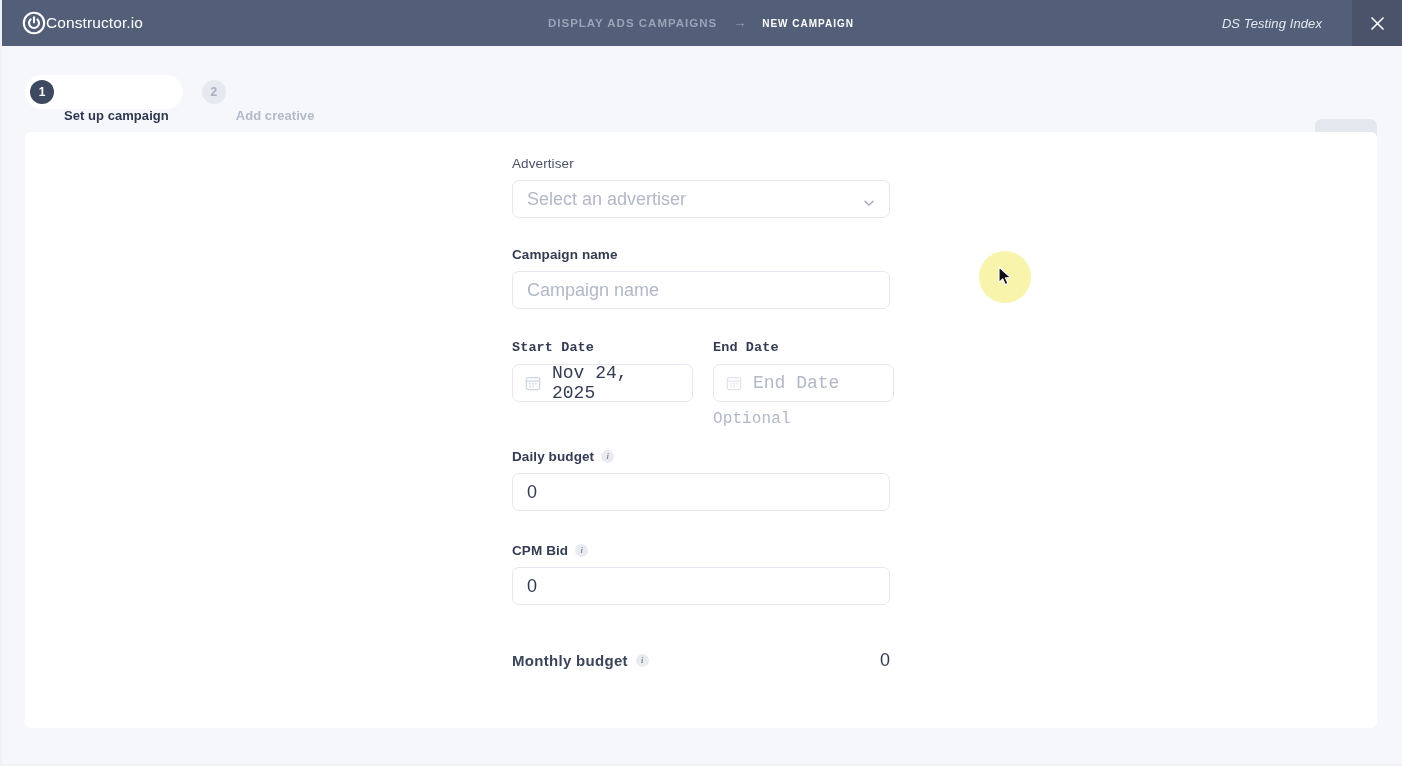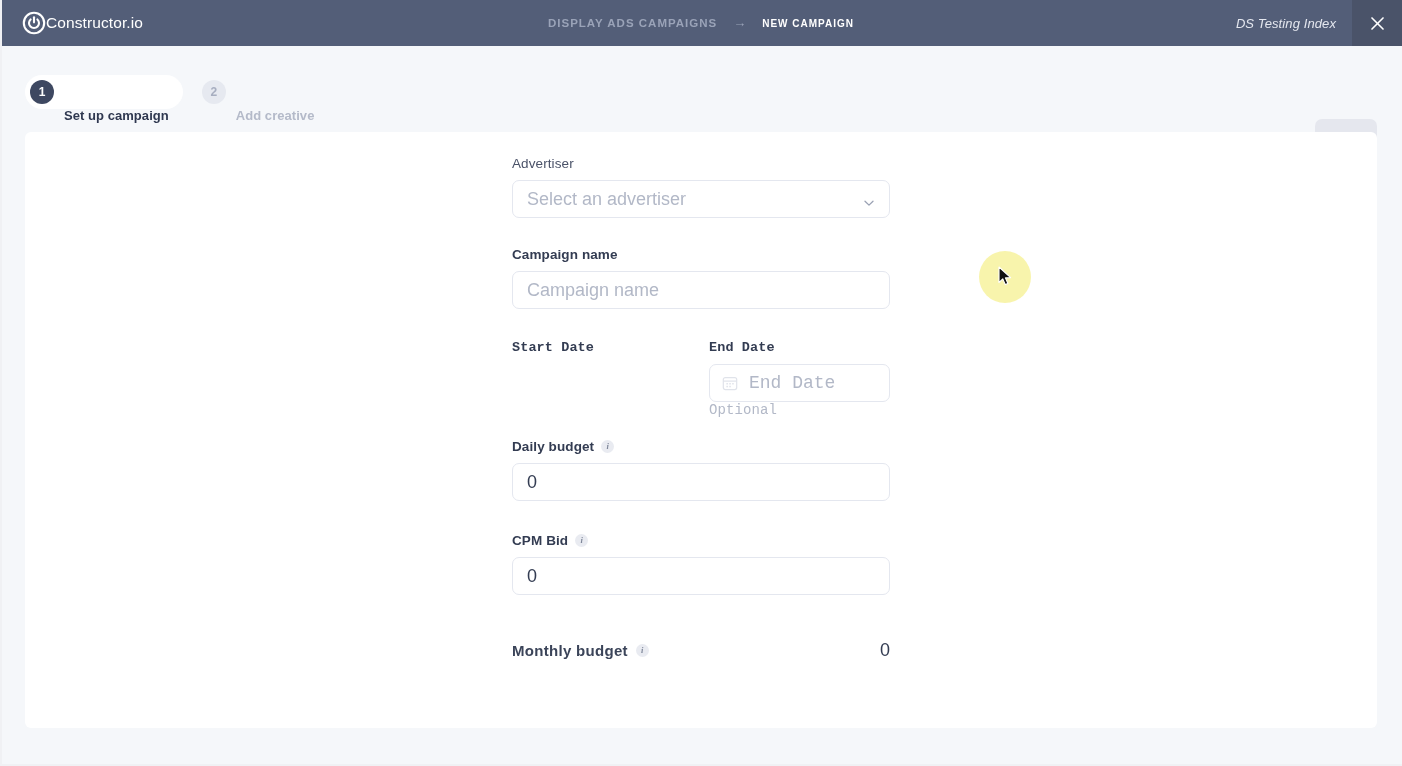--- a/index.html
+++ b/index.html
@@ -77,21 +77,21 @@
   }
   .crumb-current {
     color: #ffffff;
     font-size: 10px;
     letter-spacing: 1.0px;
     font-weight: 700;
     text-transform: uppercase;
   }
   .index-name {
     position: absolute;
-    right: 66px;
+    right: 80px;
     top: 0;
     height: 46px;
     display: flex;
     align-items: center;
     color: #e4e7ef;
     font-style: italic;
     font-size: 13px;
     letter-spacing: 0.1px;
     white-space: nowrap;
   }
@@ -264,22 +264,23 @@
   .col-date { width: 181px; }
   .control.date {
     width: 181px;
     gap: 11px;
     padding: 0 12px;
     cursor: pointer;
   }
   .cal-icon { width: 16px; height: 16px; display: block; flex: none; }
 
   .hint {
-    font-size: 14px;
+    font-size: 16px;
     color: #b2b8c7;
+    margin-top: 8px;
     letter-spacing: 0.1px;
   }
 
   .summary-row {
     display: flex;
     justify-content: space-between;
     width: 378px;
   }
   .summary-label {
     font-size: 15px;
@@ -403,20 +404,34 @@
         <div class="label bold">Campaign name</div>
         <div class="control">
           <span class="placeholder">Campaign name</span>
         </div>
       </div>
 
       <div class="field sp-dates">
         <div class="row">
           <div class="col-date">
             <div class="label bold">Start Date</div>
+            <div class="control date">
+              <span class="cal-icon">
+                <svg viewBox="0 0 16 16" width="16" height="16" aria-hidden="true">
+                  <rect x="1.3" y="2.6" width="13.4" height="12" rx="2" fill="none" stroke="#cfd4df" stroke-width="1.2"></rect>
+                  <path d="M1.3 6.1 H14.7" stroke="#cfd4df" stroke-width="1.2"></path>
+                  <rect x="4.4" y="8.0" width="1.5" height="1.5" fill="#cfd4df"></rect>
+                  <rect x="7.3" y="8.0" width="1.5" height="1.5" fill="#cfd4df"></rect>
+                  <rect x="10.2" y="8.0" width="1.5" height="1.5" fill="#cfd4df"></rect>
+                  <rect x="4.4" y="10.8" width="1.5" height="1.5" fill="#cfd4df"></rect>
+                  <rect x="7.3" y="10.8" width="1.5" height="1.5" fill="#cfd4df"></rect>
+                </svg>
+              </span>
+              <span class="value">Nov 24, 2025</span>
+            </div>
           </div>
 
           <div class="col-date">
             <div class="label bold">End Date</div>
             <div class="control date">
               <span class="cal-icon">
                 <svg viewBox="0 0 16 16" width="16" height="16" aria-hidden="true">
                   <rect x="1.3" y="2.6" width="13.4" height="12" rx="2" fill="none" stroke="#e0e3ea" stroke-width="1.2"></rect>
                   <path d="M1.3 6.1 H14.7" stroke="#e0e3ea" stroke-width="1.2"></path>
                   <rect x="4.4" y="8.0" width="1.5" height="1.5" fill="#e0e3ea"></rect>

